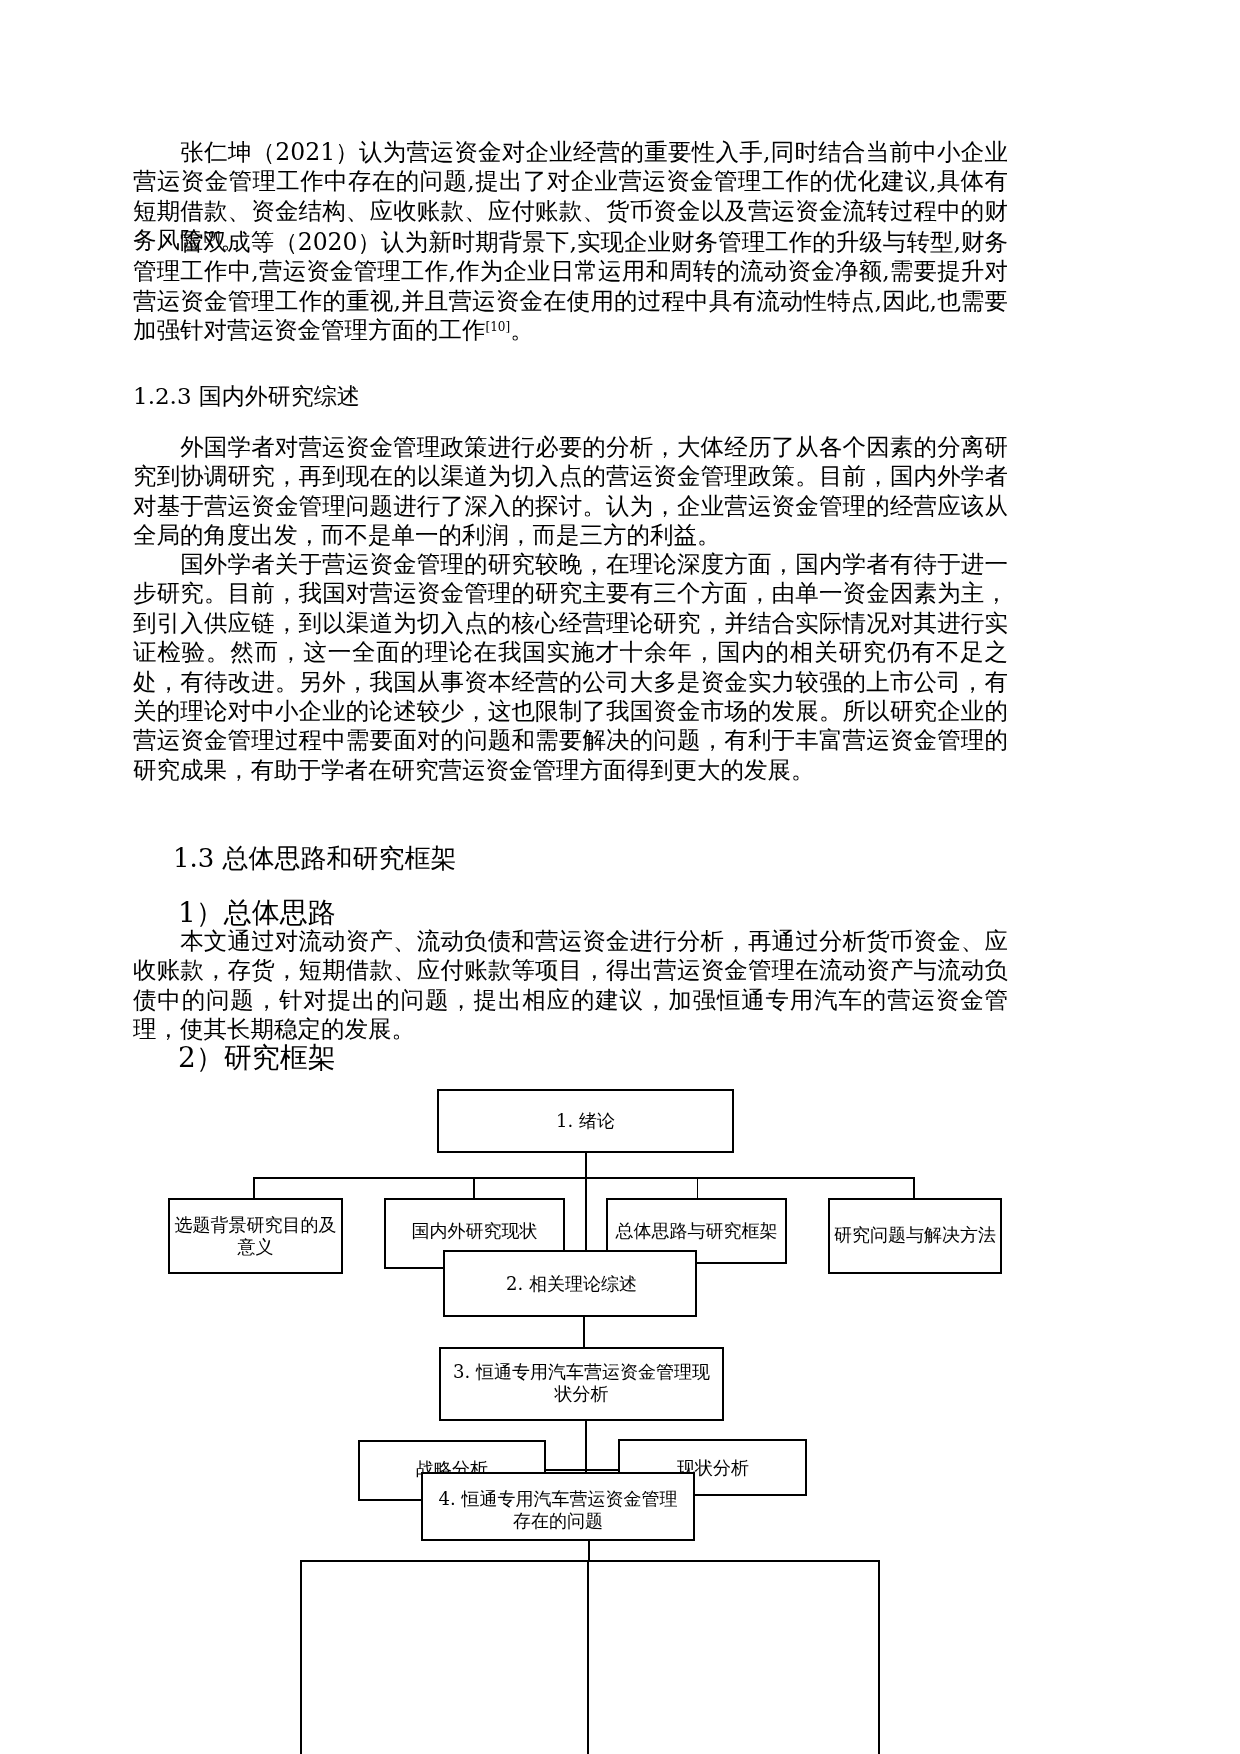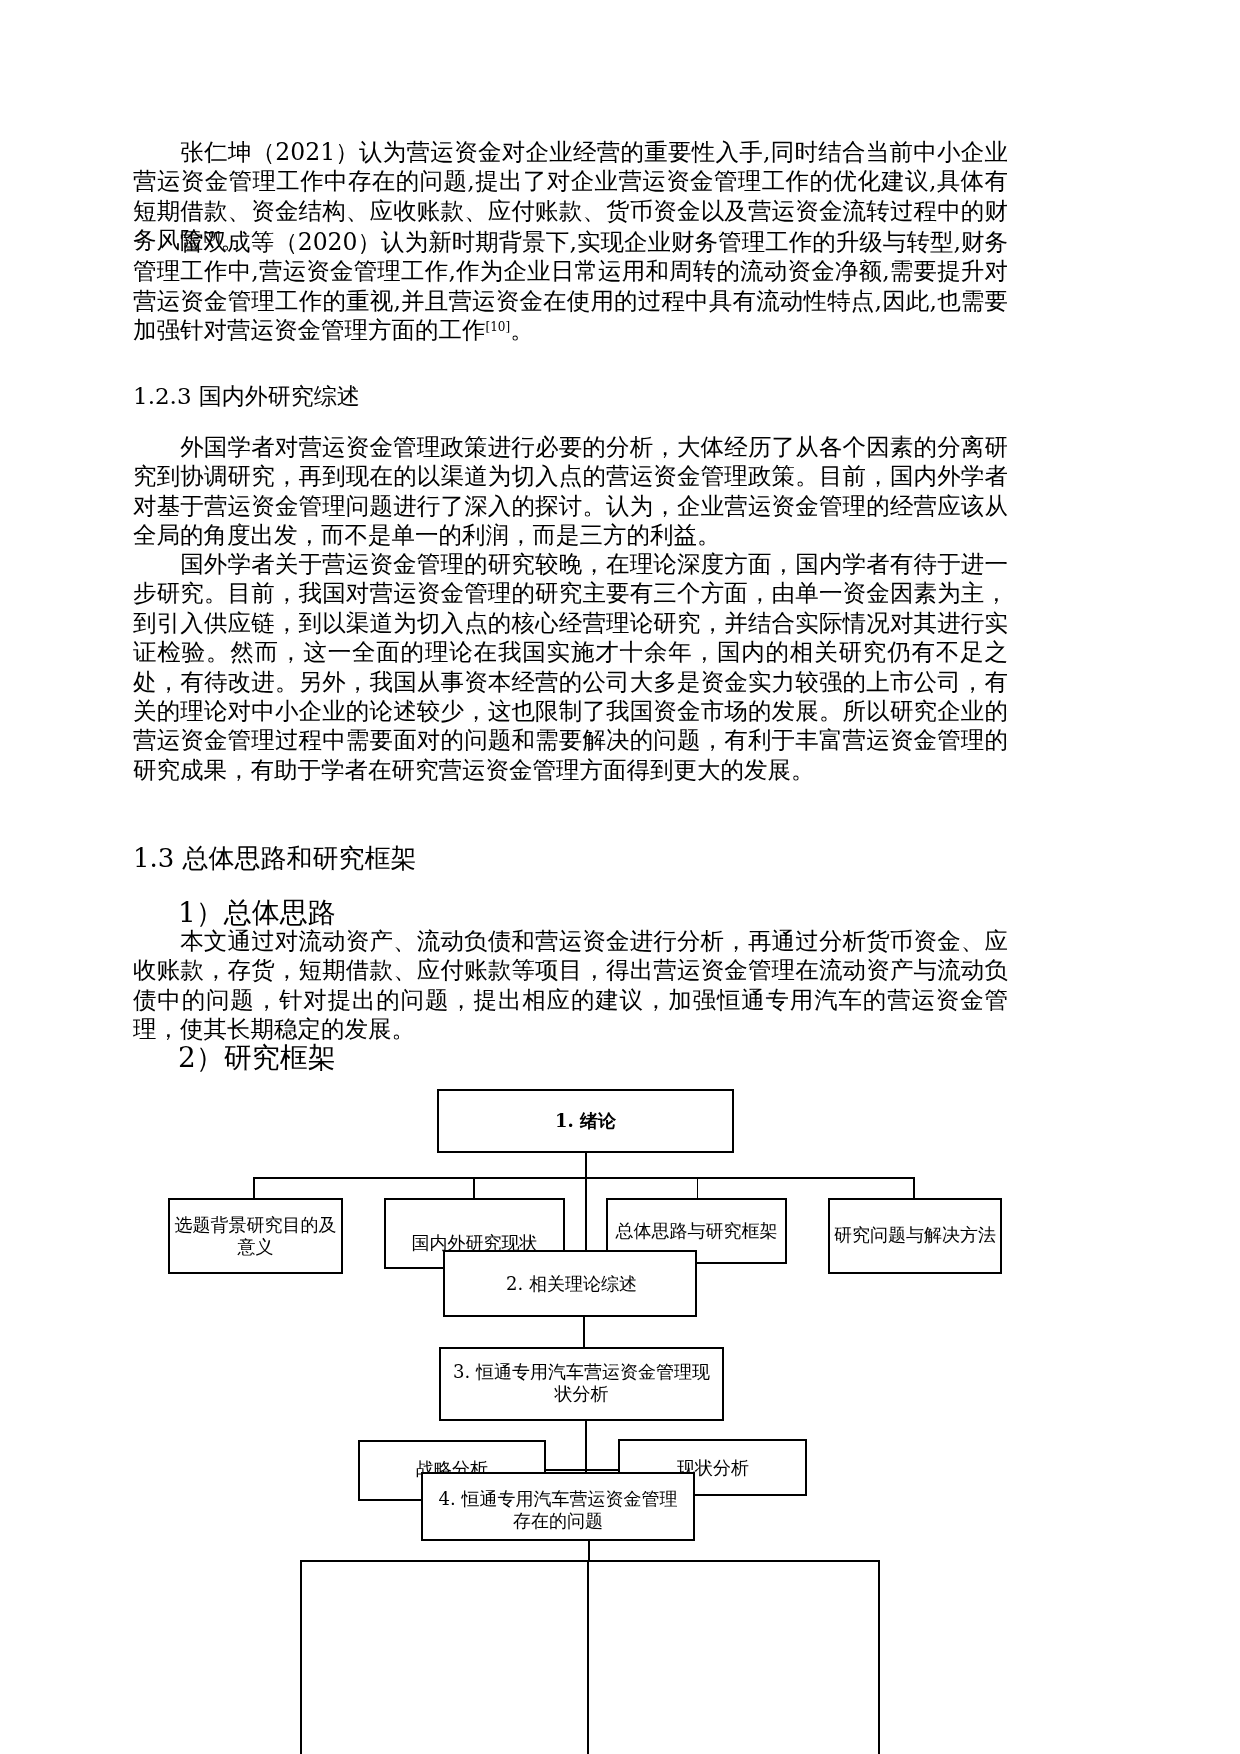--- a/index.html
+++ b/index.html
@@ -47,21 +47,21 @@
   <div class="h3" style="top:381px;">1.2.3  国内外研究综述</div>
 
   <div class="para" style="top:433px;">
     <span class="indent"></span><span>外国学者对营运资金管理政策进行必要的分析，大体经历了从各个因素的分离研究到协调研究，再到现在的以渠道为切入点的营运资金管理政策。目前，国内外学者对基于营运资金管理问题进行了深入的探讨。认为，企业营运资金管理的经营应该从全局的角度出发，而不是单一的利润，而是三方的利益。</span>
   </div>
 
   <div class="para" style="top:550px;">
     <span class="indent"></span><span>国外学者关于营运资金管理的研究较晚，在理论深度方面，国内学者有待于进一步研究。目前，我国对营运资金管理的研究主要有三个方面，由单一资金因素为主，到引入供应链，到以渠道为切入点的核心经营理论研究，并结合实际情况对其进行实证检验。然而，这一全面的理论在我国实施才十余年，国内的相关研究仍有不足之处，有待改进。另外，我国从事资本经营的公司大多是资金实力较强的上市公司，有关的理论对中小企业的论述较少，这也限制了我国资金市场的发展。所以研究企业的营运资金管理过程中需要面对的问题和需要解决的问题，有利于丰富营运资金管理的研究成果，有助于学者在研究营运资金管理方面得到更大的发展。</span>
   </div>
 
-  <div class="h2" style="top:842px;">1.3  总体思路和研究框架</div>
+  <div class="h2" style="top:842px;margin-left:40px;">1.3  总体思路和研究框架</div>
 
   <div class="sub" style="top:898px;">1）总体思路</div>
 
   <div class="para" style="top:927px;">
     <span class="indent"></span><span>本文通过对流动资产、流动负债和营运资金进行分析，再通过分析货币资金、应收账款，存货，短期借款、应付账款等项目，得出营运资金管理在流动资产与流动负债中的问题，针对提出的问题，提出相应的建议，加强恒通专用汽车的营运资金管理，使其长期稳定的发展。</span>
   </div>
 
   <div class="sub" style="top:1043px;">2）研究框架</div>
 
   <div class="diagram">
@@ -74,28 +74,28 @@
     <div class="line" style="left:913px; top:1177px; width:2px; height:22px;"></div>
     <div class="line" style="left:583px; top:1316px; width:2px; height:32px;"></div>
     <div class="line" style="left:585px; top:1420px; width:2px; height:54px;"></div>
     <div class="line" style="left:545px; top:1469px; width:74px; height:2px;"></div>
     <div class="line" style="left:588px; top:1540px; width:2px; height:22px;"></div>
     <div class="line" style="left:300px; top:1560px; width:580px; height:2px;"></div>
     <div class="line" style="left:300px; top:1560px; width:2px; height:194px;"></div>
     <div class="line" style="left:587px; top:1560px; width:2px; height:194px;"></div>
     <div class="line" style="left:878px; top:1560px; width:2px; height:194px;"></div>
 
-    <div class="box" style="left:437px; top:1089px; width:297px; height:64px;font-weight:bold;">
+    <div class="box" style="left:437px; top:1089px; width:297px; height:64px;">
       <span>1. 绪论</span>
     </div>
 
     <div class="box top-text" style="left:168px; top:1198px; width:175px; height:76px;">
       <span>选题背景研究目的及意义</span>
     </div>
-    <div class="box top-text" style="left:384px; top:1198px; width:181px; height:71px; padding-top:20px;align-items:center;">
+    <div class="box top-text" style="left:384px; top:1198px; width:181px; height:71px; padding-top:20px;">
       <span>国内外研究现状</span>
     </div>
     <div class="box top-text" style="left:828px; top:1198px; width:174px; height:76px; padding-top:24px;">
       <span>研究问题与解决方法</span>
     </div>
     <div class="box top-text" style="left:606px; top:1198px; width:181px; height:66px; padding-top:20px;">
       <span>总体思路与研究框架</span>
     </div>
 
     <div class="box" style="left:443px; top:1250px; width:254px; height:67px;padding-left:7px;">

